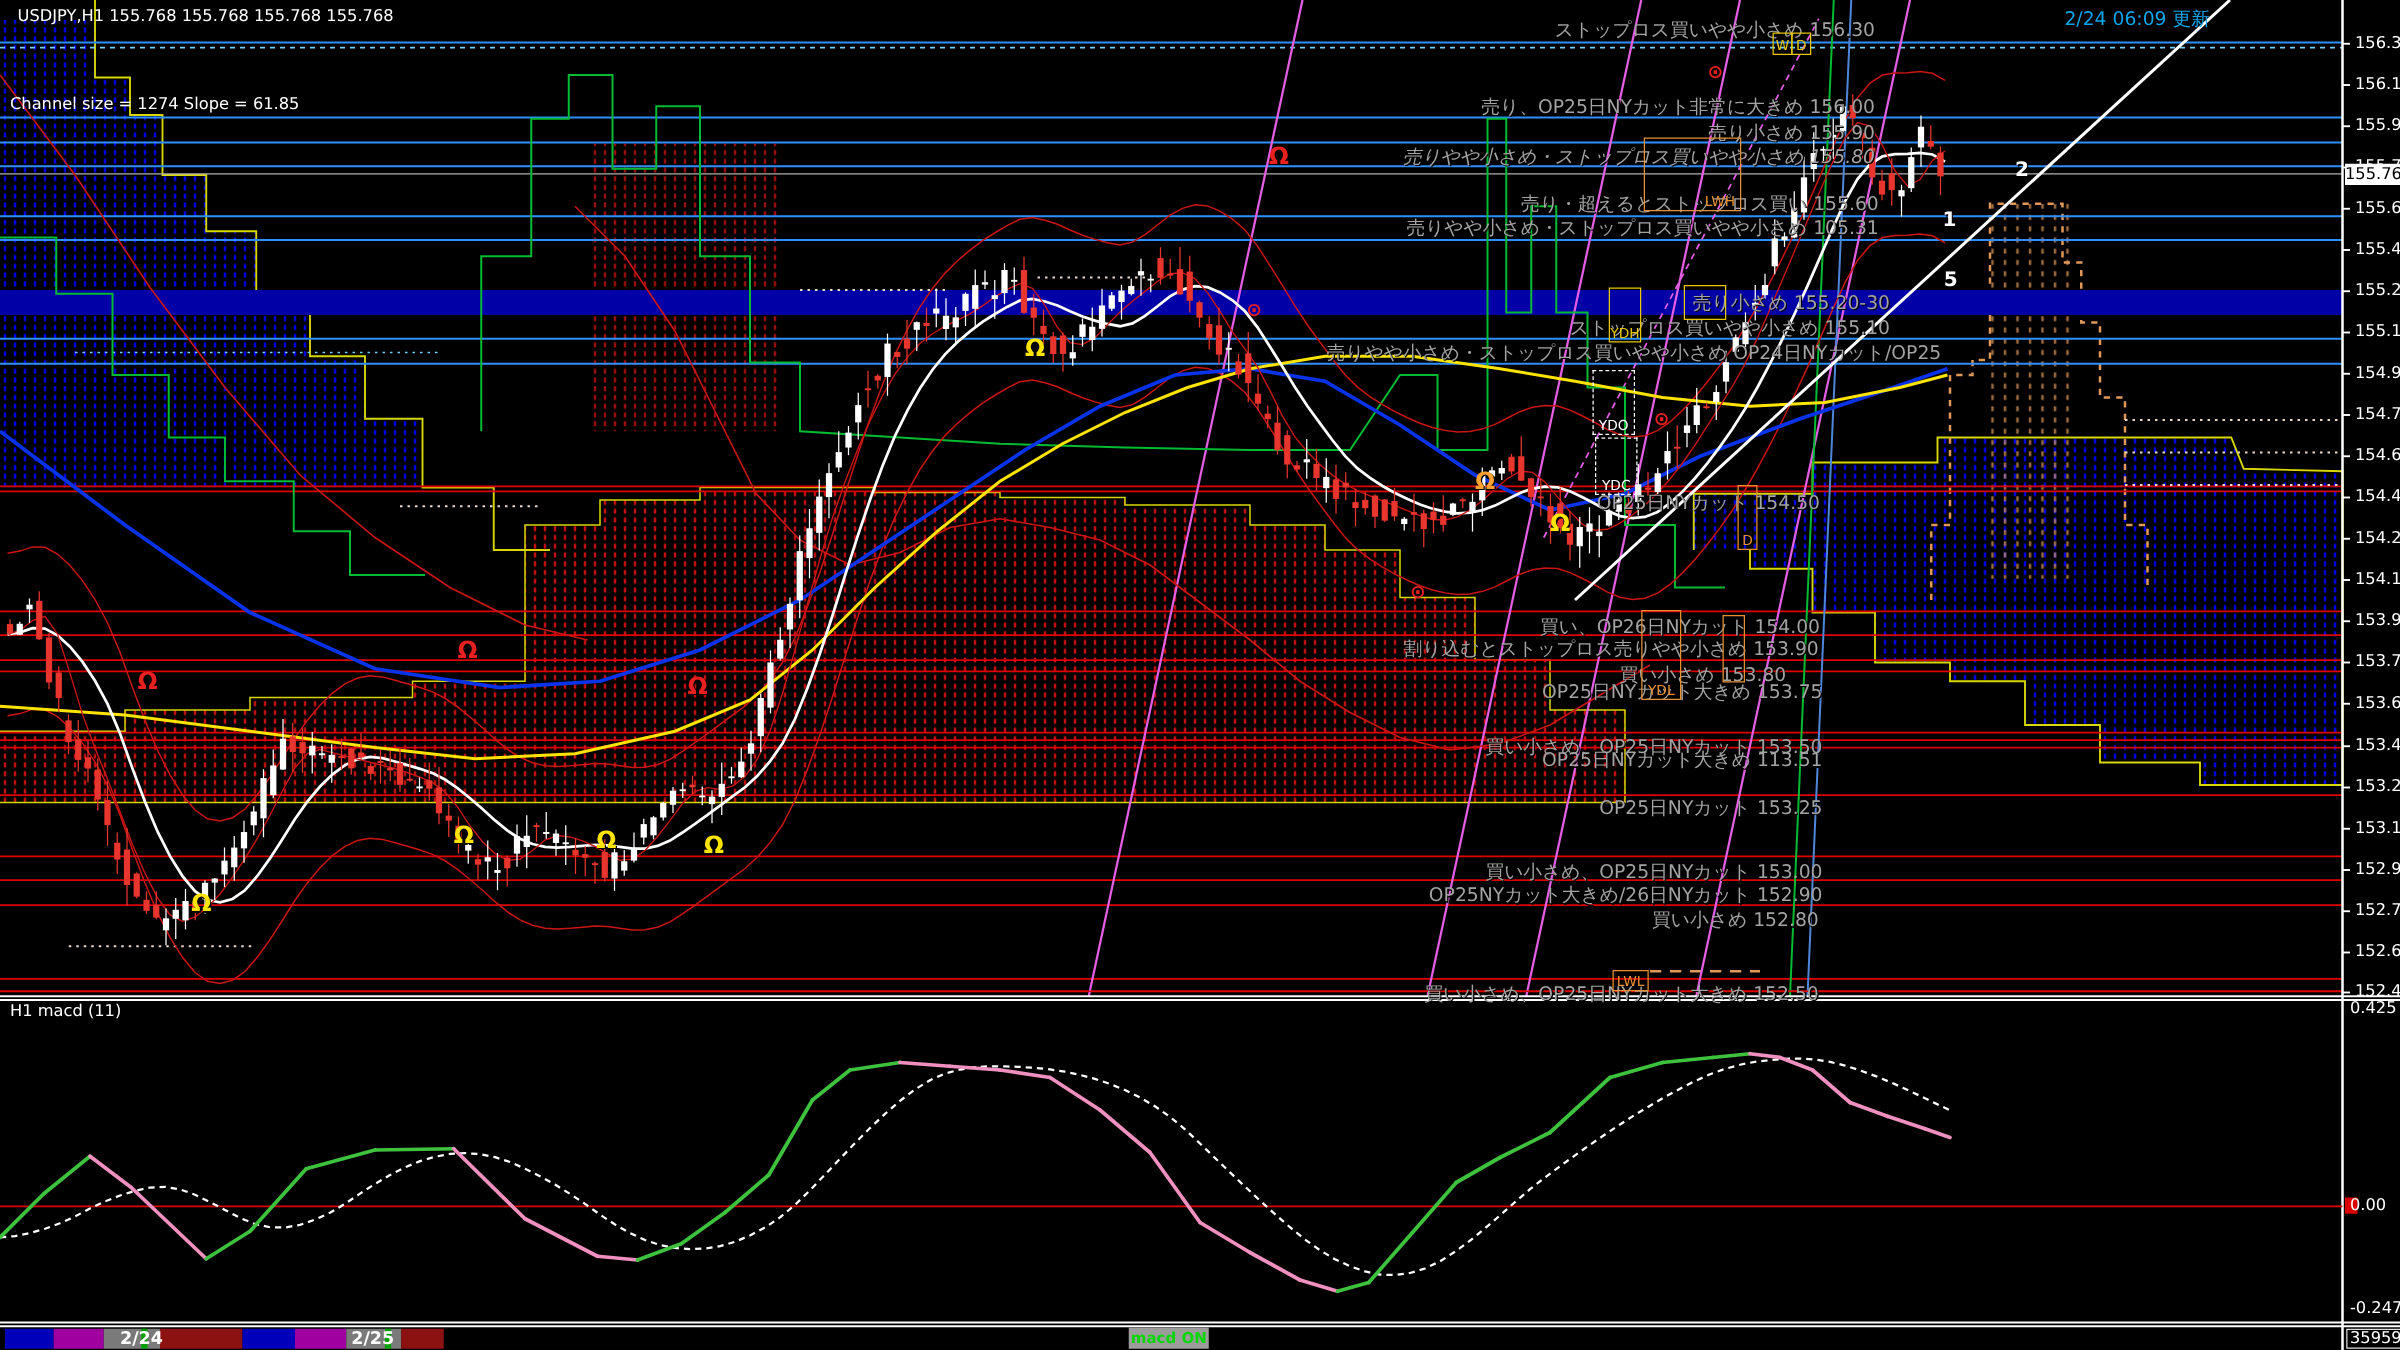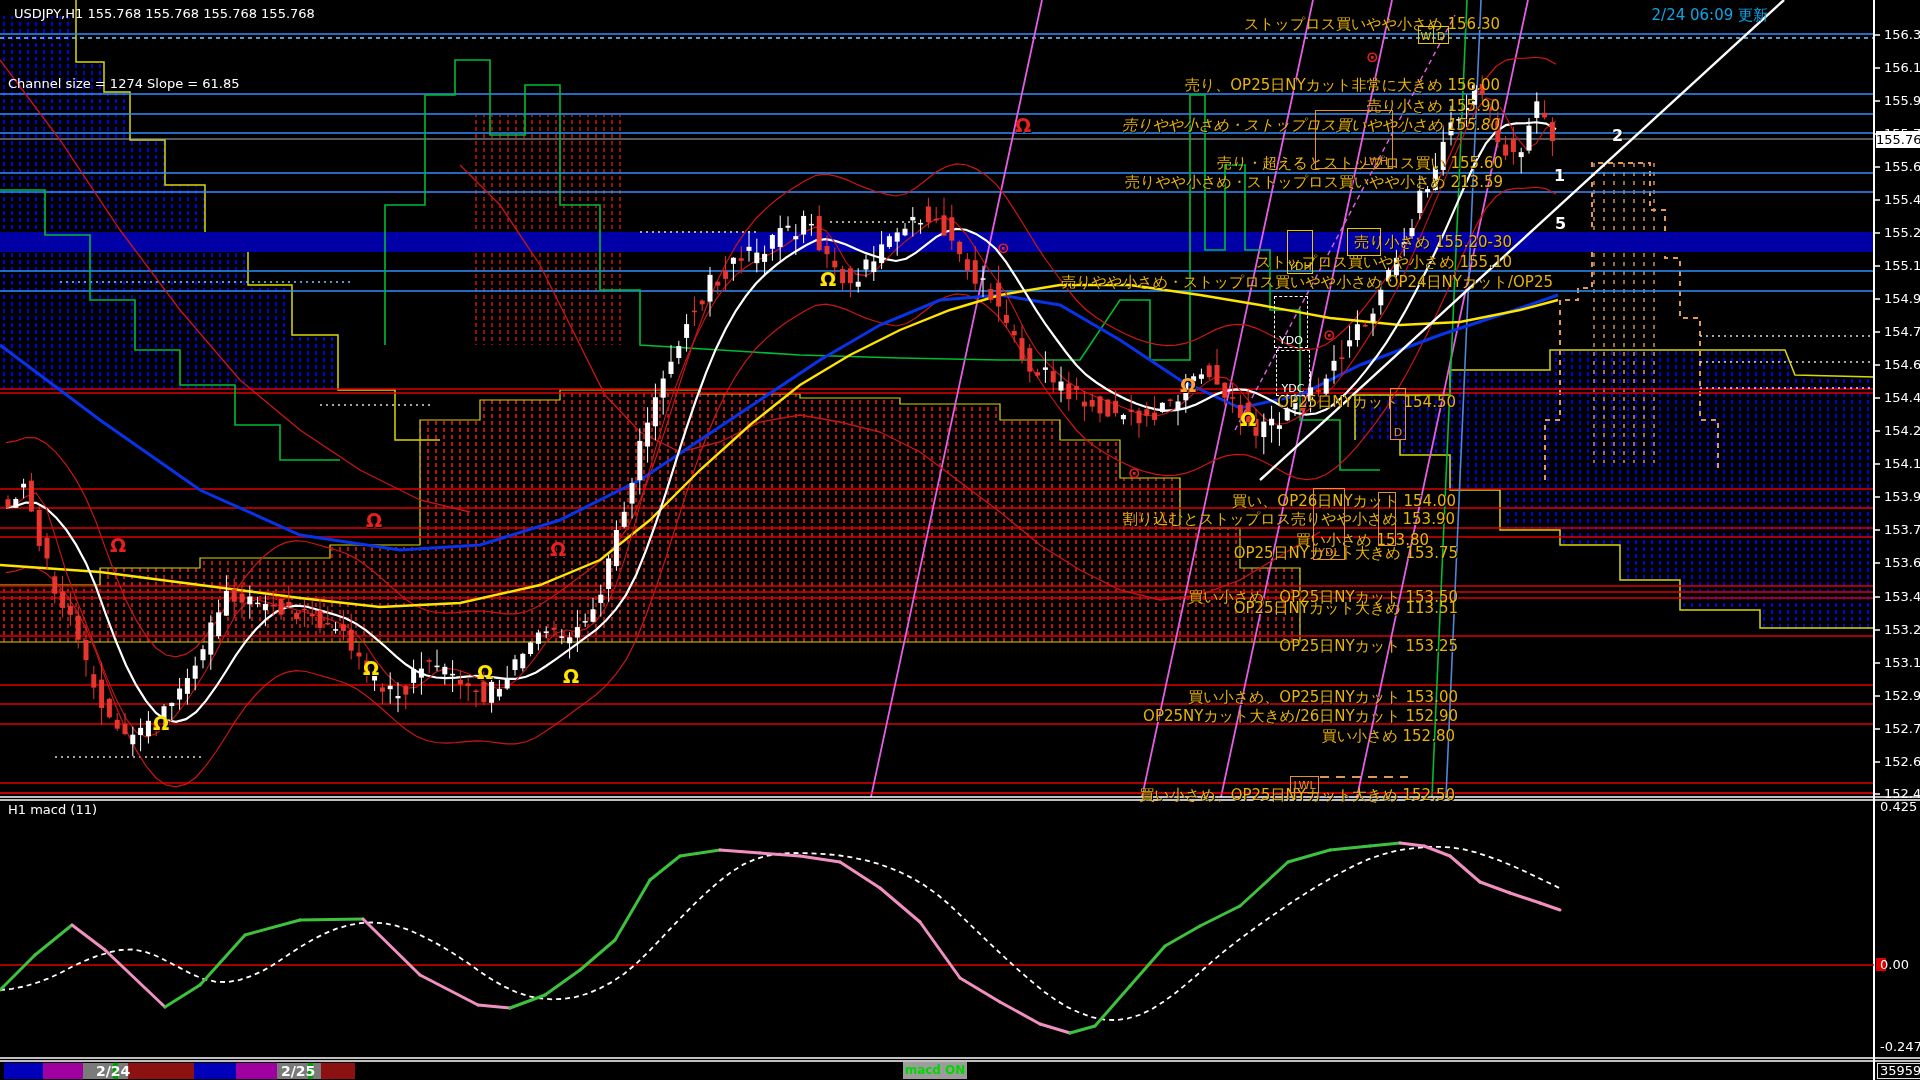--- a/index.html
+++ b/index.html
@@ -1,20 +1,20 @@
 <!DOCTYPE html>
 <html><head>
 <meta charset="utf-8">
 <style>
   html,body{margin:0;padding:0;background:#000;}
   #stage{position:relative;width:1920px;height:1080px;background:#000;overflow:hidden;
          font-family:"DejaVu Sans",sans-serif;}
   #chart-svg{position:absolute;left:0;top:0;}
   .lbl{position:absolute;color:#fff;font:13px "DejaVu Sans",sans-serif;white-space:nowrap;}
-  .annot{position:absolute;color:#eab308;font:15px "DejaVu Sans",sans-serif;white-space:nowrap;text-shadow:1px 1px 0 #000;}
+  .annot{position:absolute;color:#a3a3a3;font:15px "DejaVu Sans",sans-serif;white-space:nowrap;text-shadow:1px 1px 0 #000;}
   .axislbl{position:absolute;color:#fff;font:13px "DejaVu Sans",sans-serif;white-space:nowrap;}
   #watermark{position:absolute;left:55px;top:80px;color:#fff;font:400 60px "DejaVu Sans",sans-serif;letter-spacing:3px;}
   #updated{position:absolute;right:152px;top:6px;color:#0ea5e9;font:15px "DejaVu Sans",sans-serif;}
   #current-price{position:absolute;left:1876px;top:131px;width:44px;height:17px;background:#fff;color:#000;
                  font:13px "DejaVu Sans",sans-serif;line-height:17px;text-align:center;}
   #macd-label{position:absolute;left:8px;top:802px;color:#fff;font:13px "DejaVu Sans",sans-serif;}
   #status-value{position:absolute;left:1877px;top:1063px;color:#fff;font:13px "DejaVu Sans",sans-serif;
                 border:1px solid #ddd;padding:0 2px;height:14px;line-height:14px;}
   #macd-button{position:absolute;left:903px;top:1062px;width:64px;height:17px;background:#9c9c9c;
                color:#00d800;font:bold 12px "DejaVu Sans",sans-serif;text-align:center;line-height:17px;cursor:pointer;}
@@ -591,21 +591,21 @@
   <div class="lbl" style="left:14px;top:6px;">USDJPY,H1  155.768 155.768 155.768 155.768</div>
   <div class="lbl" style="left:8px;top:76px;">Channel size = 1274 Slope = 61.85</div>
   <div id="updated">2/24 06:09 更新</div>
 
   <div id="annotations">
       <div class="annot" style="right: 420px; top: 15px;">ストップロス買いやや小さめ 156.30</div>
       <div class="annot" style="right: 420px; top: 76px;">売り、OP25日NYカット非常に大きめ 156.00</div>
       <div class="annot" style="right: 420px; top: 97px;">売り小さめ 155.90</div>
       <div class="annot" style="right: 420px; top: 116px; font-style: italic;">売りやや小さめ・ストップロス買いやや小さめ 155.80</div>
       <div class="annot" style="right: 417px; top: 154px;">売り・超えるとストップロス買い 155.60</div>
-      <div class="annot" style="right: 417px; top: 173px;">売りやや小さめ・ストップロス買いやや小さめ 213.59</div>
+      <div class="annot" style="right: 417px; top: 173px;">売りやや小さめ・ストップロス買いやや小さめ 105.31</div>
       <div class="annot" style="right: 408px; top: 233px;">売り小さめ 155.20-30</div>
       <div class="annot" style="right: 408px; top: 253px;">ストップロス買いやや小さめ 155.10</div>
       <div class="annot" style="right: 367px; top: 273px;">売りやや小さめ・ストップロス買いやや小さめ OP24日NYカット/OP25</div>
       <div class="annot" style="right: 464px; top: 393px;">OP25日NYカット 154.50</div>
       <div class="annot" style="right: 464px; top: 492px;">買い、OP26日NYカット 154.00</div>
       <div class="annot" style="right: 465px; top: 510px;">割り込むとストップロス売りやや小さめ 153.90</div>
       <div class="annot" style="right: 491px; top: 531px;">買い小さめ 153.80</div>
       <div class="annot" style="right: 462px; top: 544px;">OP25日NYカット大きめ 153.75</div>
       <div class="annot" style="right: 462px; top: 588px;">買い小さめ、OP25日NYカット 153.50</div>
       <div class="annot" style="right: 462px; top: 599px;">OP25日NYカット大きめ 113.51</div>

